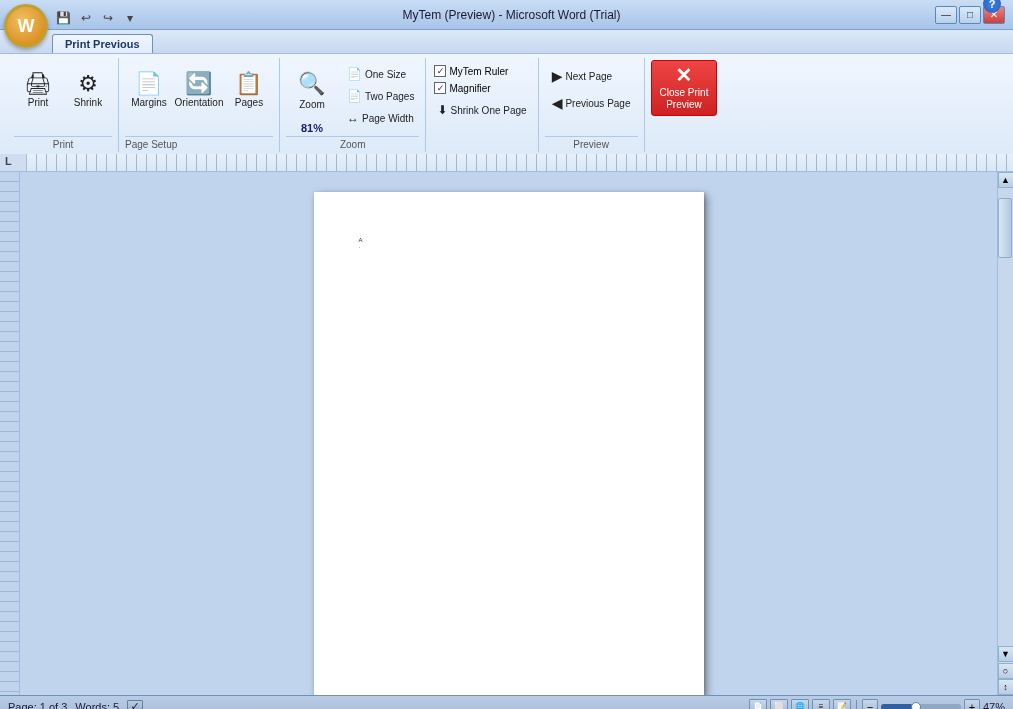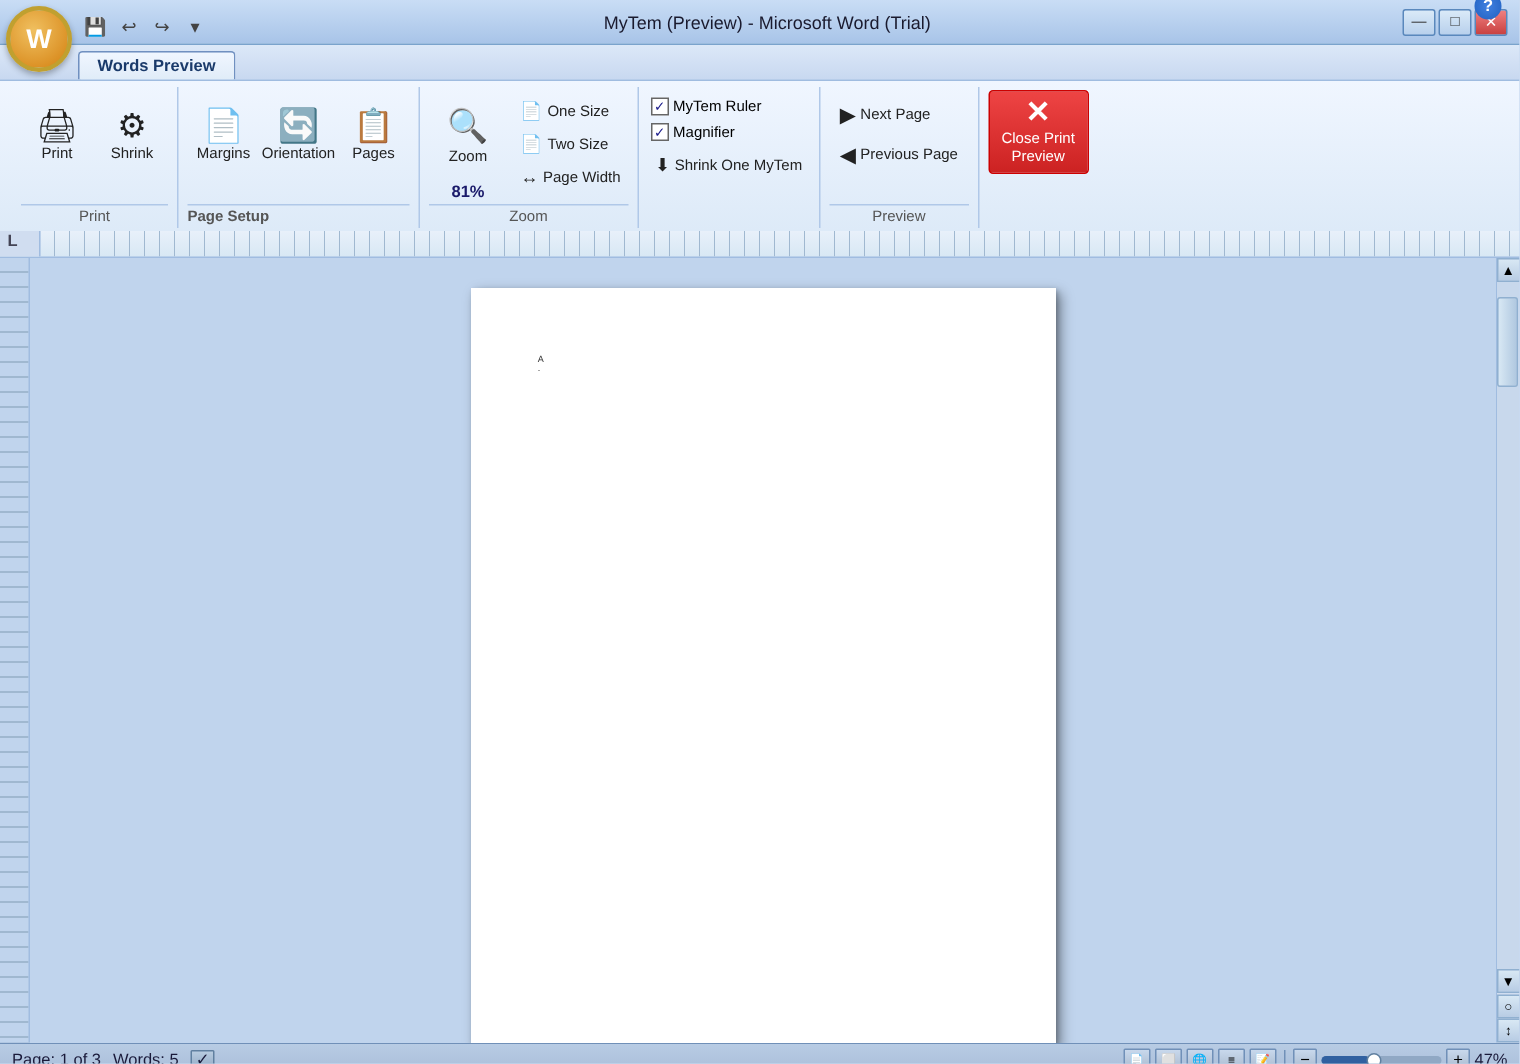--- a/index.html
+++ b/index.html
@@ -271,21 +271,21 @@
   </div>
   <span class="title-bar-title" style="padding-left:80px;">MyTem (Preview) - Microsoft Word (Trial)</span>
   <div class="title-bar-controls">
     <div class="title-btn">—</div>
     <div class="title-btn">□</div>
     <div class="title-btn close">✕</div>
   </div>
 </div>
 
 <div class="ribbon-tab-bar">
-  <div class="ribbon-tab active">Words Preview</div>
+  <div class="ribbon-tab active">Print Previous</div>
   <div style="position:absolute; right:6px; top:4px;">
     <div class="help-btn">?</div>
   </div>
 </div>
 
 <div class="ribbon-content">
 
   <div class="ribbon-group">
     <div class="ribbon-group-items">
       <div class="ribbon-btn-large">
@@ -308,42 +308,42 @@
       </div>
       <div class="ribbon-btn-large">
         <div class="ribbon-btn-icon">🔄</div>
         <div class="ribbon-btn-label">Orientation</div>
       </div>
       <div class="ribbon-btn-large">
         <div class="ribbon-btn-icon">📋</div>
         <div class="ribbon-btn-label">Pages</div>
       </div>
     </div>
-    <div class="ribbon-group-label" style="display:flex;justify-content:space-between;align-items:center;font-weight:bold;">Page Setup</div>
+    <div class="ribbon-group-label" style="display:flex;justify-content:space-between;align-items:center;">Page Setup</div>
   </div>
 
   <div class="ribbon-group">
     <div class="ribbon-group-items" style="align-items:flex-start;gap:4px;">
 
       <div style="display:flex;flex-direction:column;align-items:center;gap:2px;">
         <div class="ribbon-btn-large" style="width:52px;">
           <div style="font-size:22px;">🔍</div>
           <div style="font-size:10px;">Zoom</div>
         </div>
         <div style="font-size:11px;font-weight:bold;color:#1a1a6a;">81%</div>
       </div>
 
       <div style="display:flex;flex-direction:column;gap:2px;padding-top:4px;">
         <div class="ribbon-btn-small">
           <span style="font-size:12px;">📄</span>
           <span>One Size</span>
         </div>
         <div class="ribbon-btn-small">
           <span style="font-size:12px;">📄</span>
-          <span>Two Size</span>
+          <span>Two Pages</span>
         </div>
         <div class="ribbon-btn-small">
           <span style="font-size:12px;">↔</span>
           <span>Page Width</span>
         </div>
       </div>
     </div>
     <div class="ribbon-group-label">Zoom</div>
   </div>
 
@@ -352,21 +352,21 @@
       <div class="chk-item">
         <div class="chk-box">✓</div>
         <span>MyTem Ruler</span>
       </div>
       <div class="chk-item">
         <div class="chk-box">✓</div>
         <span>Magnifier</span>
       </div>
       <div class="ribbon-btn-small" style="padding-top:4px;">
         <span style="font-size:12px;">⬇</span>
-        <span>Shrink One MyTem</span>
+        <span>Shrink One Page</span>
       </div>
     </div>
     <div class="ribbon-group-label" style="visibility:hidden;">x</div>
   </div>
 
   <div class="ribbon-group">
     <div class="ribbon-group-items" style="flex-direction:column;gap:3px;padding-top:4px;">
       <div class="nav-btn">
         <span style="font-size:14px;">▶</span>
         <span>Next Page</span>

